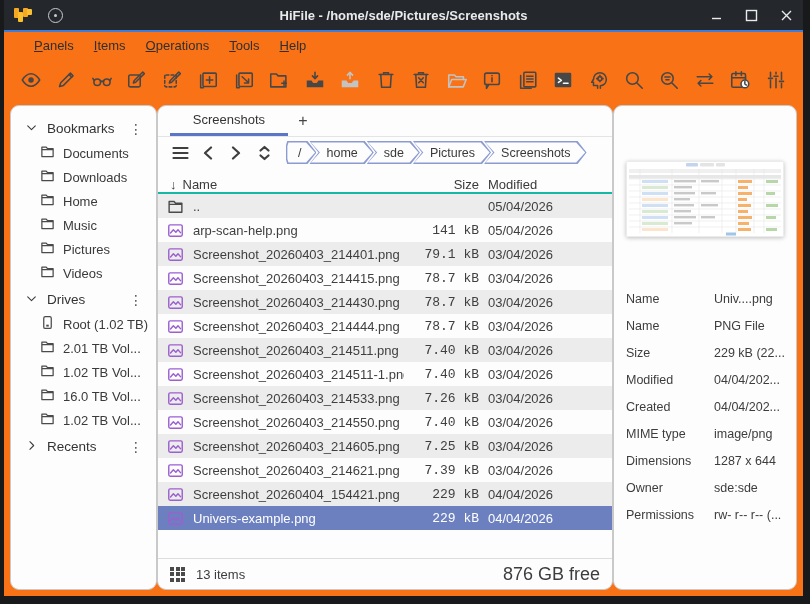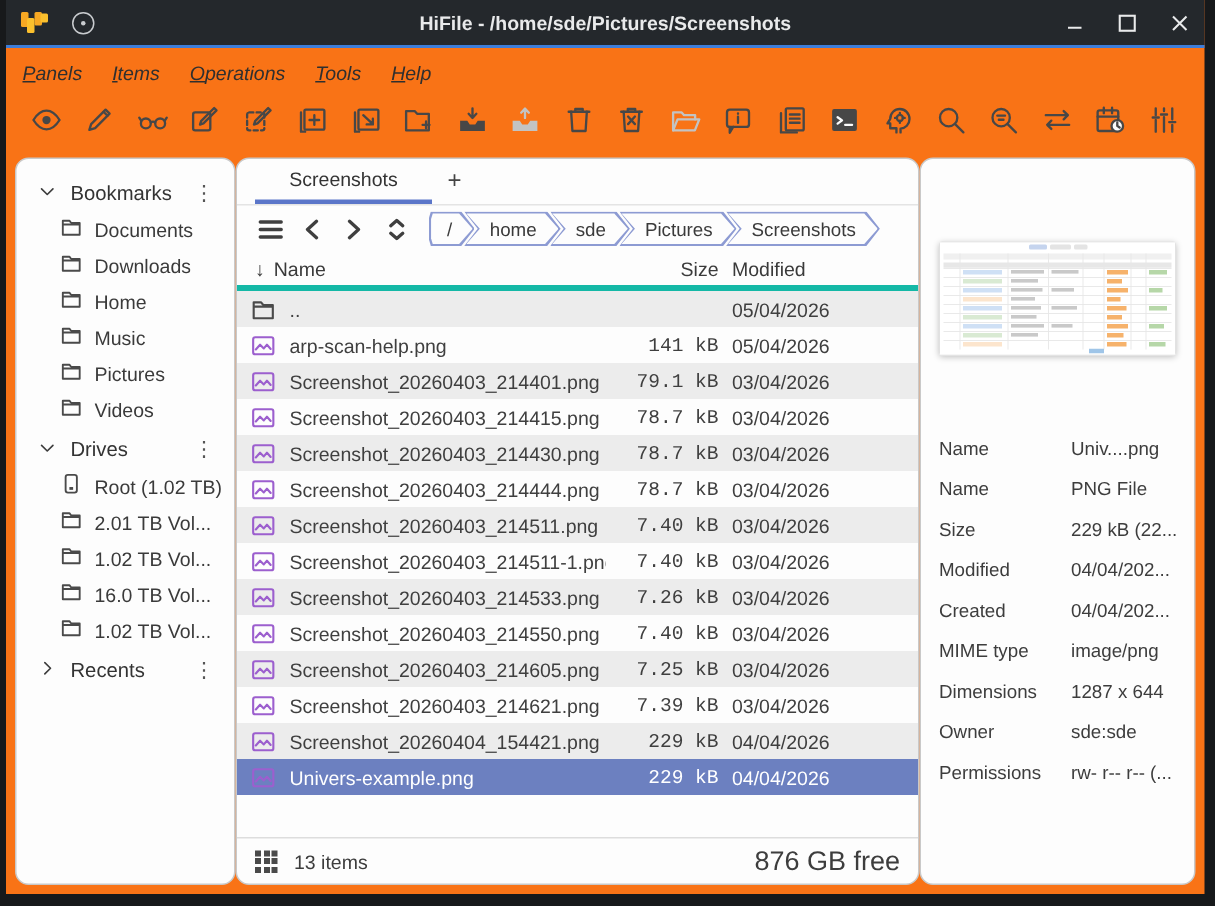--- a/index.html
+++ b/index.html
@@ -35,21 +35,21 @@
   .tray-dot::after {
     content: ""; position: absolute; left: 50%; top: 50%; width: 3px; height: 3px;
     margin: -1.5px 0 0 -1.5px; background: #c9cccf; border-radius: 50%;
   }
   .win-buttons { margin-left: auto; display: flex; gap: 22px; align-items: center; z-index: 1; }
   .win-btn { width: 13px; height: 13px; position: relative; cursor: default; }
   .win-btn svg { display: block; }
   
   .accent-line { height: 2px; flex: 0 0 auto; }
   
-  .menubar { height: 27px; display: flex; align-items: flex-end; padding: 0 1px; flex: 0 0 auto; font-style: italic; }
+  .menubar { height: 27px; display: flex; align-items: center; padding: 0 20px; flex: 0 0 auto; }
   .menu-item { padding: 3px 10px; font-size: 13px; color: #2f2f2f; }
   .menu-item u { text-decoration: underline; }
   
   .toolbar {
     height: 42px; flex: 0 0 auto; display: flex; align-items: center;
     justify-content: space-between; padding: 0 15px;
   }
   .tool-btn { width: 24px; height: 24px; display: flex; align-items: center; justify-content: center; }
   .tool-btn svg { width: 22px; height: 22px; stroke: #474747; fill: none; stroke-width: 1.7; stroke-linecap: round; stroke-linejoin: round; }
   .tool-btn.disabled svg { stroke: #c3c3c3; }
@@ -82,22 +82,22 @@
   .crumb { position: relative; height: 23px; display: flex; align-items: center; padding: 0 16px 0 17px; margin-left: -7px; }
   .crumb .crumb-bg { position: absolute; inset: 0; background: #8d9bd3;
       clip-path: polygon(0 0, calc(100% - 9px) 0, 100% 50%, calc(100% - 9px) 100%, 0 100%, 9px 50%); }
   .crumb .crumb-fg { position: absolute; inset: 1.4px; background: #fdfdfd;
       clip-path: polygon(0 0, calc(100% - 9px) 0, 100% 50%, calc(100% - 9px) 100%, 0 100%, 9px 50%); }
   .crumb.first { margin-left: 0; padding: 0 15px 0 12px; }
   .crumb.first .crumb-bg { clip-path: polygon(0 18%, 4% 0, calc(100% - 9px) 0, 100% 50%, calc(100% - 9px) 100%, 4% 100%, 0 82%); }
   .crumb.first .crumb-fg { clip-path: polygon(0 18%, 4% 0, calc(100% - 9px) 0, 100% 50%, calc(100% - 9px) 100%, 4% 100%, 0 82%); }
   .crumb .lbl { position: relative; z-index: 1; font-size: 12.5px; color: #3a3a3a; }
   
-  .list-header { display: flex; align-items: center; height: 26px; flex: 0 0 auto;
-                 padding: 0 45px 0 12px; border-bottom: 4px solid #14b8a6; color: #3a3a3a; }
+  .list-header { display: flex; align-items: flex-end; height: 26px; flex: 0 0 auto;
+                 padding: 0 45px 0 12px; border-bottom: 2px solid #14b8a6; color: #3a3a3a; }
   .list-header .hname { flex: 1; font-size: 13px; }
   .list-header .hname .arrow { margin-right: 6px; }
   .list-header .hsize { width: 75px; text-align: right; font-size: 13px; }
   .list-header .hmod { width: 88px; padding-left: 9px; font-size: 13px; }
   
   .file-list { flex: 1; overflow: hidden; }
   .file-row { display: flex; align-items: center; height: 24px; padding: 0 45px 0 9px; font-size: 13px; color: #3f3f3f; }
   .file-row.alt { background: #ececec; }
   .file-row.selected { background: #6c80c0; color: #fff; }
   .file-row .ficon { width: 17px; height: 17px; flex: 0 0 auto; margin-right: 9px; }

